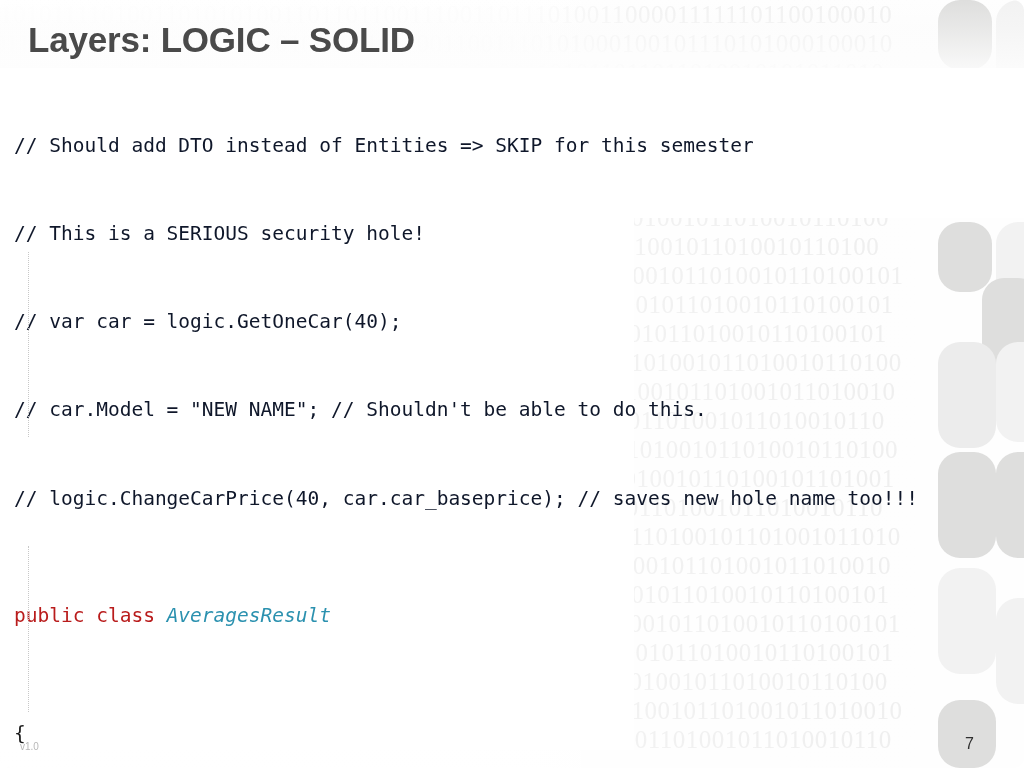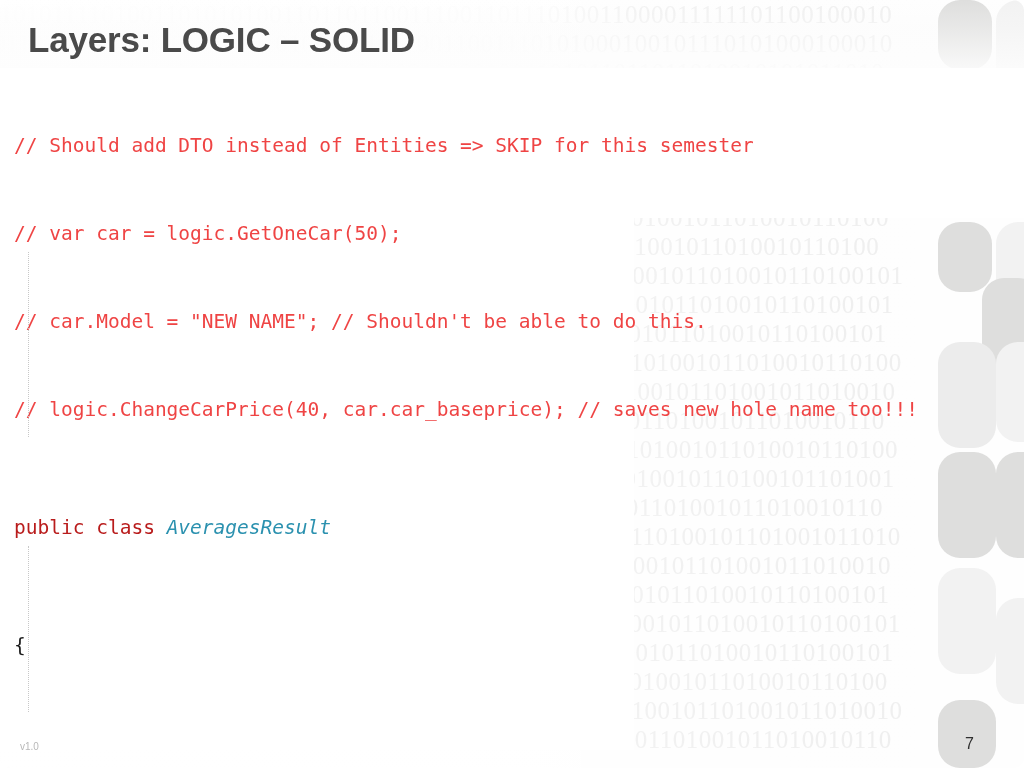--- a/index.html
+++ b/index.html
@@ -134,21 +134,21 @@
     z-index: 7;
     font-family: "DejaVu Sans Mono", "Liberation Mono", monospace;
     font-size: 19.5px;
     line-height: 29.4px;
     white-space: pre;
     color: #1b1b1b;
   }
   .code .line { display: block; height: 29.4px; position: relative; }
 
   
-  .c-comment { color: #ef4444; }
+  .c-comment { color: #0f172a; }
   .c-keyword { color: #b91c1c; }
   .c-type    { color: #2b91af; font-style: italic; }
   .c-plain   { color: #1b1b1b; }
 
   
   .indent-guide {
     position: absolute;
     width: 0;
     border-left: 1px dotted #c8c8c8;
     z-index: 8;
@@ -213,21 +213,22 @@
   <div class="code-panel"></div>
   <div class="code-panel-2"></div>
 
   <div class="indent-guide" style="left:28px; top:252px; height:185px;"></div>
   <div class="indent-guide" style="left:28px; top:546px; height:166px;"></div>
 
   <div class="title">Layers: LOGIC – SOLID</div>
 
   <div class="code">
     <span class="line"><span class="c-comment">// Should add DTO instead of Entities =&gt; SKIP for this semester</span></span>
-    <span class="line"><span class="c-comment">// var car = logic.GetOneCar(50);</span></span>
+    <span class="line"><span class="c-comment">// This is a SERIOUS security hole!</span></span>
+    <span class="line"><span class="c-comment">// var car = logic.GetOneCar(40);</span></span>
     <span class="line"><span class="c-comment">// car.Model = "NEW NAME"; // Shouldn't be able to do this.</span></span>
     <span class="line"><span class="c-comment">// logic.ChangeCarPrice(40, car.car_baseprice); // saves new hole name too!!!</span></span>
 
     <span class="line"><span class="c-keyword">public class </span><span class="c-type">AveragesResult</span></span>
 
     <span class="line"><span class="c-plain">{</span></span>
 
     
 
     

